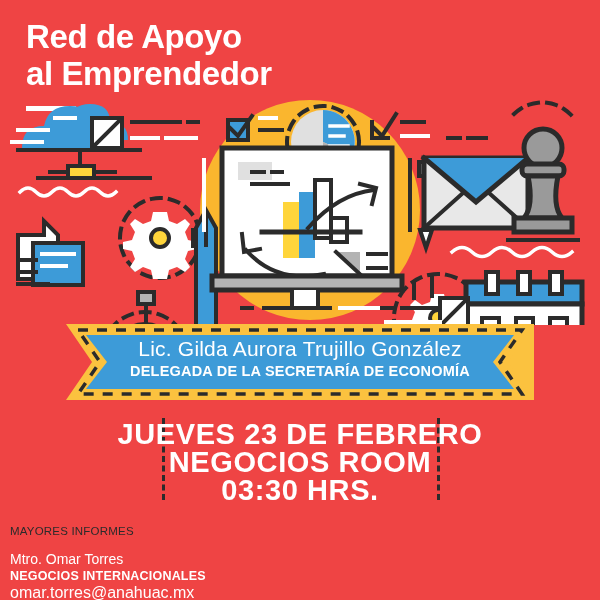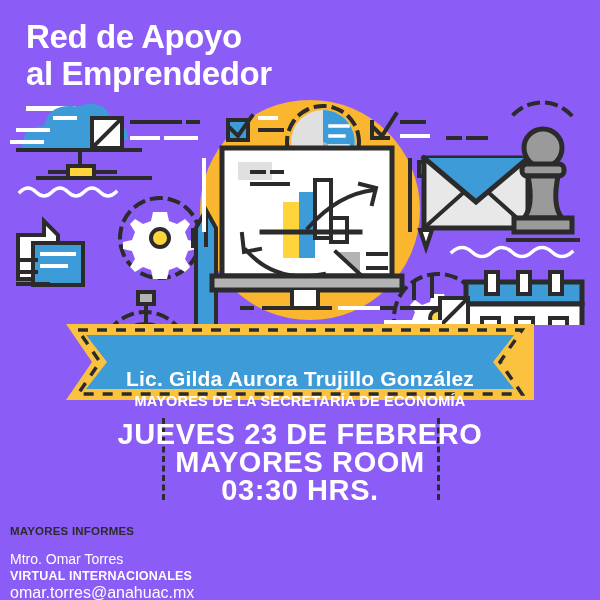--- a/index.html
+++ b/index.html
@@ -3,21 +3,21 @@
 <meta charset="utf-8">
 <style>
   html,body{margin:0;padding:0;}
   body{
     width:600px;height:600px;overflow:hidden;
     font-family:"Liberation Sans", sans-serif;
     background:#ffd53b;
   }
   #poster{
     position:relative;width:600px;height:600px;
-    background:#8b5cf6;overflow:hidden;
+    background:#ef4444;overflow:hidden;
   }
 
   
   .header{position:absolute;left:26px;top:18px;width:420px;}
   .title-line{
     color:#ffffff;font-weight:bold;font-size:33px;line-height:37px;
     letter-spacing:-0.4px;white-space:nowrap;
   }
   .title-rule{
     margin-top:14px;width:50px;height:5px;background:#ffffff;
@@ -28,23 +28,22 @@
   .illo svg{display:block;}
 
   
   .ribbon-wrap{position:absolute;left:0;top:318px;width:600px;height:100px;}
   .ribbon-wrap svg{display:block;}
   .ribbon-text{
     position:absolute;left:0;top:336px;width:600px;text-align:center;
     pointer-events:none;
   }
   .speaker-name{
-    color:#ffffff;font-size:21px;line-height:26px;font-weight:bold;
+    color:#ffffff;font-size:21px;line-height:26px;font-weight:normal;
     letter-spacing:0.2px;
-    margin-top:30px;
   }
   .speaker-role{
     color:#ffffff;font-size:14.5px;line-height:19px;font-weight:bold;
     letter-spacing:0.2px;
   }
 
   
   .event{
     position:absolute;left:0;top:420px;width:600px;text-align:center;
   }
@@ -55,21 +54,21 @@
   .vline{
     position:absolute;top:418px;height:82px;width:0;
     border-left:3px dashed #2b2b2b;
   }
   .vline.left{left:162px;}
   .vline.right{left:437px;}
 
   
   .footer{position:absolute;left:10px;top:524px;width:320px;}
   .f-head{
-    color:#2b2b2b;font-weight:bold;font-size:11.5px;line-height:15px;
+    color:#2b2b2b;font-weight:normal;font-size:11.5px;line-height:15px;
     letter-spacing:0.2px;
   }
   .f-name{color:#ffffff;font-size:14px;line-height:17px;margin-top:12px;}
   .f-dept{color:#ffffff;font-weight:bold;font-size:12.5px;line-height:16px;letter-spacing:0.2px;}
   .f-mail{color:#ffffff;font-size:16px;line-height:18px;}
 </style>
 </head>
 <body>
 
 <div id="poster">
@@ -344,31 +343,31 @@
       <path d="M66 6 L534 6 L534 82 L66 82 L92 44 Z" fill="#fbc23f" stroke="none"></path>
       <path d="M534 6 L534 82 L508 44 Z" fill="#fbc23f" stroke="none"></path>
 
       <path d="M78 12 L522 12 L500 44 L522 76 L78 76 L100 44 Z" fill="none" stroke="#2b2b2b" stroke-width="3.5" stroke-dasharray="10 9"></path>
 
       <path d="M86 17 L514 17 L493 44 L514 71 L86 71 L107 44 Z" fill="#3d9bd8" stroke="none"></path>
     </svg>
   </div>
   <div class="ribbon-text">
     <div class="speaker-name">Lic. Gilda Aurora Trujillo González</div>
-    <div class="speaker-role">MAYORES DE LA SECRETARÍA DE ECONOMÍA</div>
+    <div class="speaker-role">DELEGADA DE LA SECRETARÍA DE ECONOMÍA</div>
   </div>
 
   <div class="vline left"></div>
   <div class="vline right"></div>
   <div class="event">
     <div>JUEVES 23 DE FEBRERO</div>
-    <div>MAYORES ROOM</div>
+    <div>NEGOCIOS ROOM</div>
     <div>03:30 HRS.</div>
   </div>
 
   <div class="footer">
     <div class="f-head">MAYORES INFORMES</div>
     <div class="f-name">Mtro. Omar Torres</div>
-    <div class="f-dept">VIRTUAL INTERNACIONALES</div>
+    <div class="f-dept">NEGOCIOS INTERNACIONALES</div>
     <div class="f-mail">omar.torres@anahuac.mx</div>
   </div>
 
 </div>
 
 </body></html>

